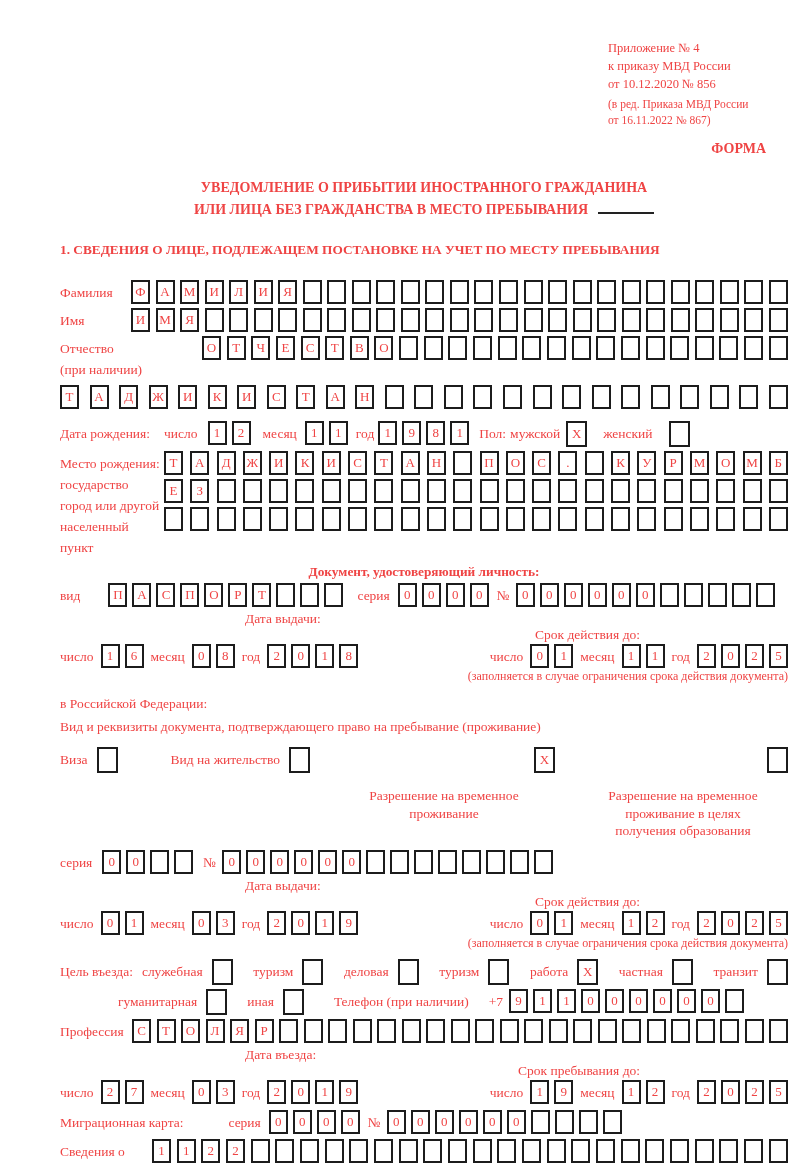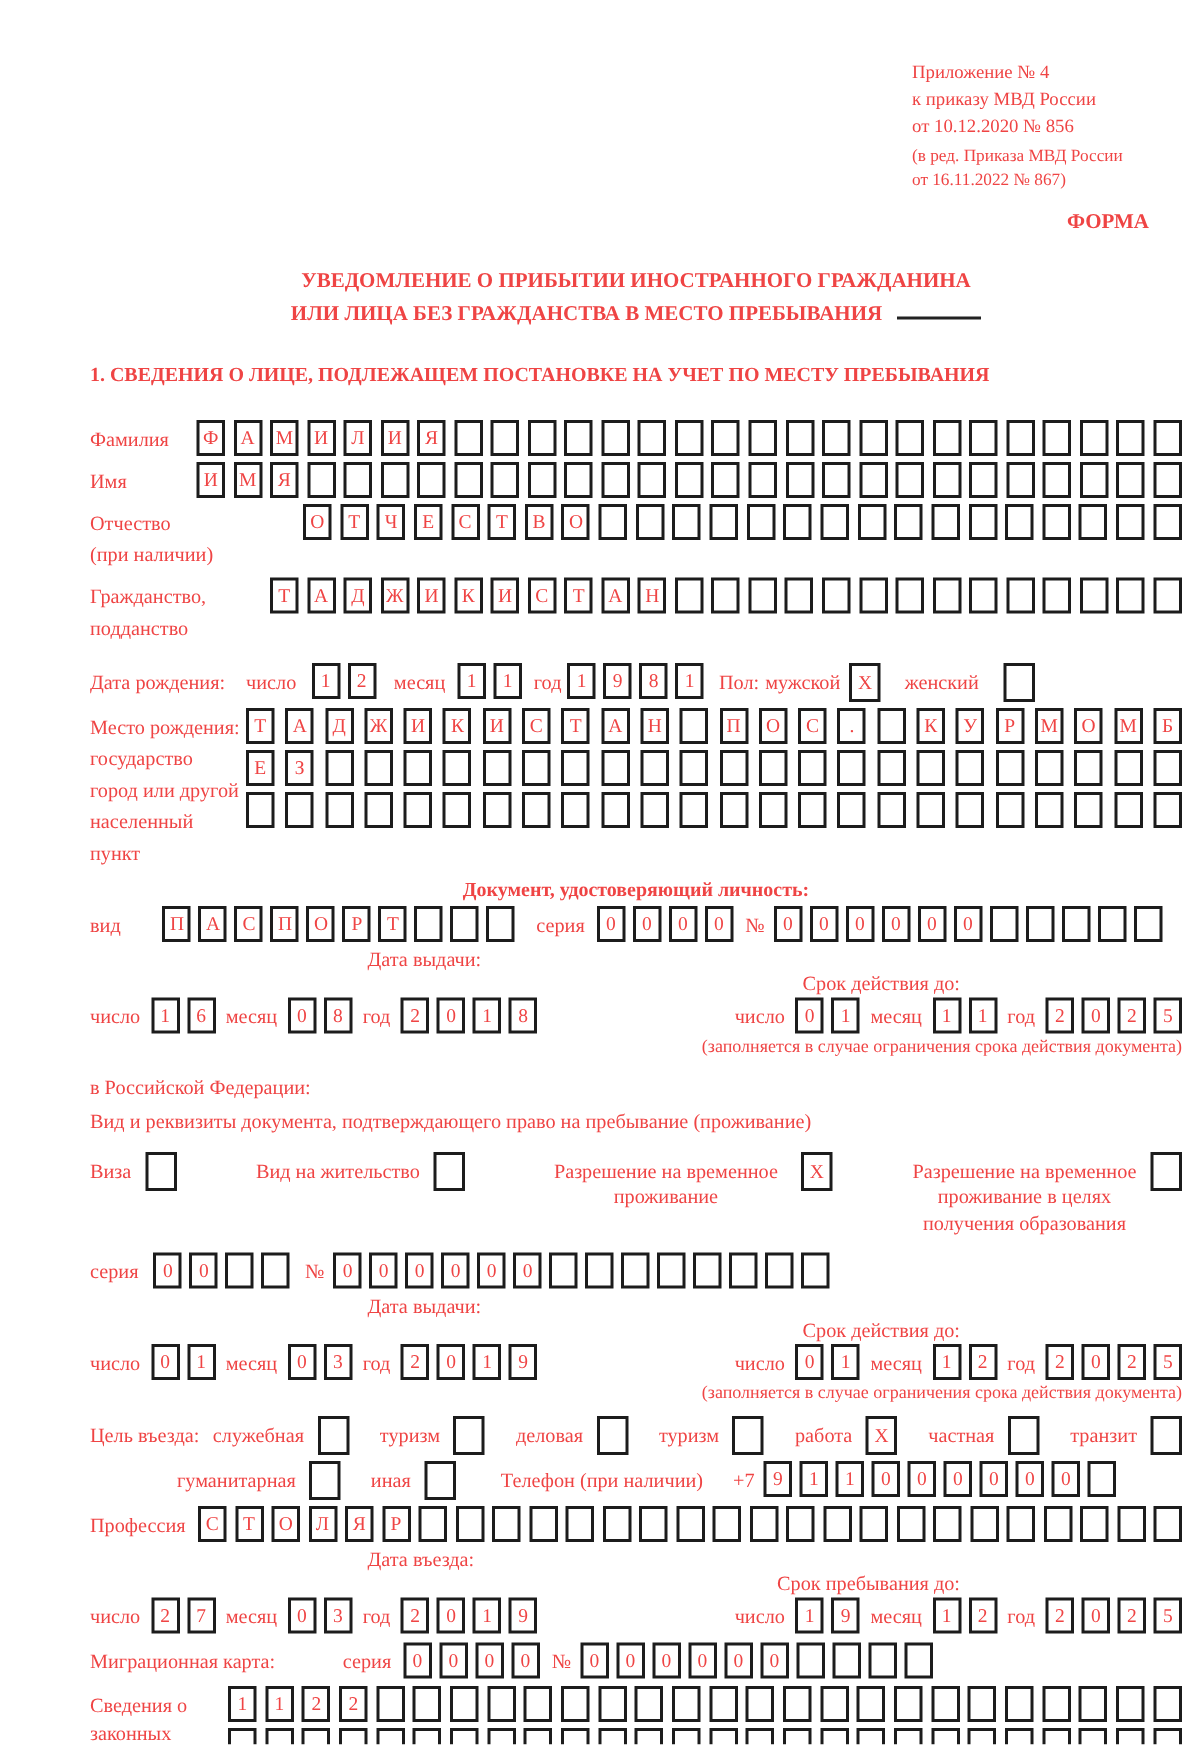--- a/index.html
+++ b/index.html
@@ -46,21 +46,21 @@
   .subheads { display: flex; margin: 2px 0 1px 0; flex-direction: column; }
   .subheads .a { margin-left: 185px; }
   .subheads .b { margin-left: auto; margin-right: 148px; }
   .daterow { display: flex; margin-bottom: 1px; }
   .grp { display: inline-flex; align-items: flex-start; gap: 7px; }
   .grp.right { margin-left: auto; }
   .note-r { text-align: right; font-size: 12px; margin: 1px 0 8px 0; }
 
   .chkrow { display: flex; justify-content: space-between; margin: 8px 0 10px 0; }
   .pair { display: inline-flex; align-items: flex-start; gap: 9px; }
-  .ctr { text-align: center; }
+  .ctr { text-align: center; margin-top: 36px; }
   .w155 { width: 162px; }
   .w150 { width: 150px; }
   .prow { justify-content: space-between; }
 
   .ml4{margin-left:4px}.ml6{margin-left:6px}.ml8{margin-left:8px}.ml10{margin-left:10px}
   .ml12{margin-left:12px}.ml14{margin-left:14px}.ml16{margin-left:16px}.ml20{margin-left:20px}
   .ml28{margin-left:28px}.ml30{margin-left:30px}.ml45{margin-left:45px}.ml58{margin-left:58px}
 </style>
 </head>
 <body>
@@ -179,24 +179,20 @@
         <span class="cell"></span>
         <span class="cell"></span>
         <span class="cell"></span>
         <span class="cell"></span>
         <span class="cell"></span>
         <span class="cell"></span>
       </span>
   </div>
 
   <div class="row" style="margin-bottom:12px">
-    <div class="lblcol w-cit">
-      <span>Гражданство,</span>
-      <span>подданство</span>
-    </div>
     <span class="cells stretch">
         <span class="cell">Т</span>
         <span class="cell">А</span>
         <span class="cell">Д</span>
         <span class="cell">Ж</span>
         <span class="cell">И</span>
         <span class="cell">К</span>
         <span class="cell">И</span>
         <span class="cell">С</span>
         <span class="cell">Т</span>

